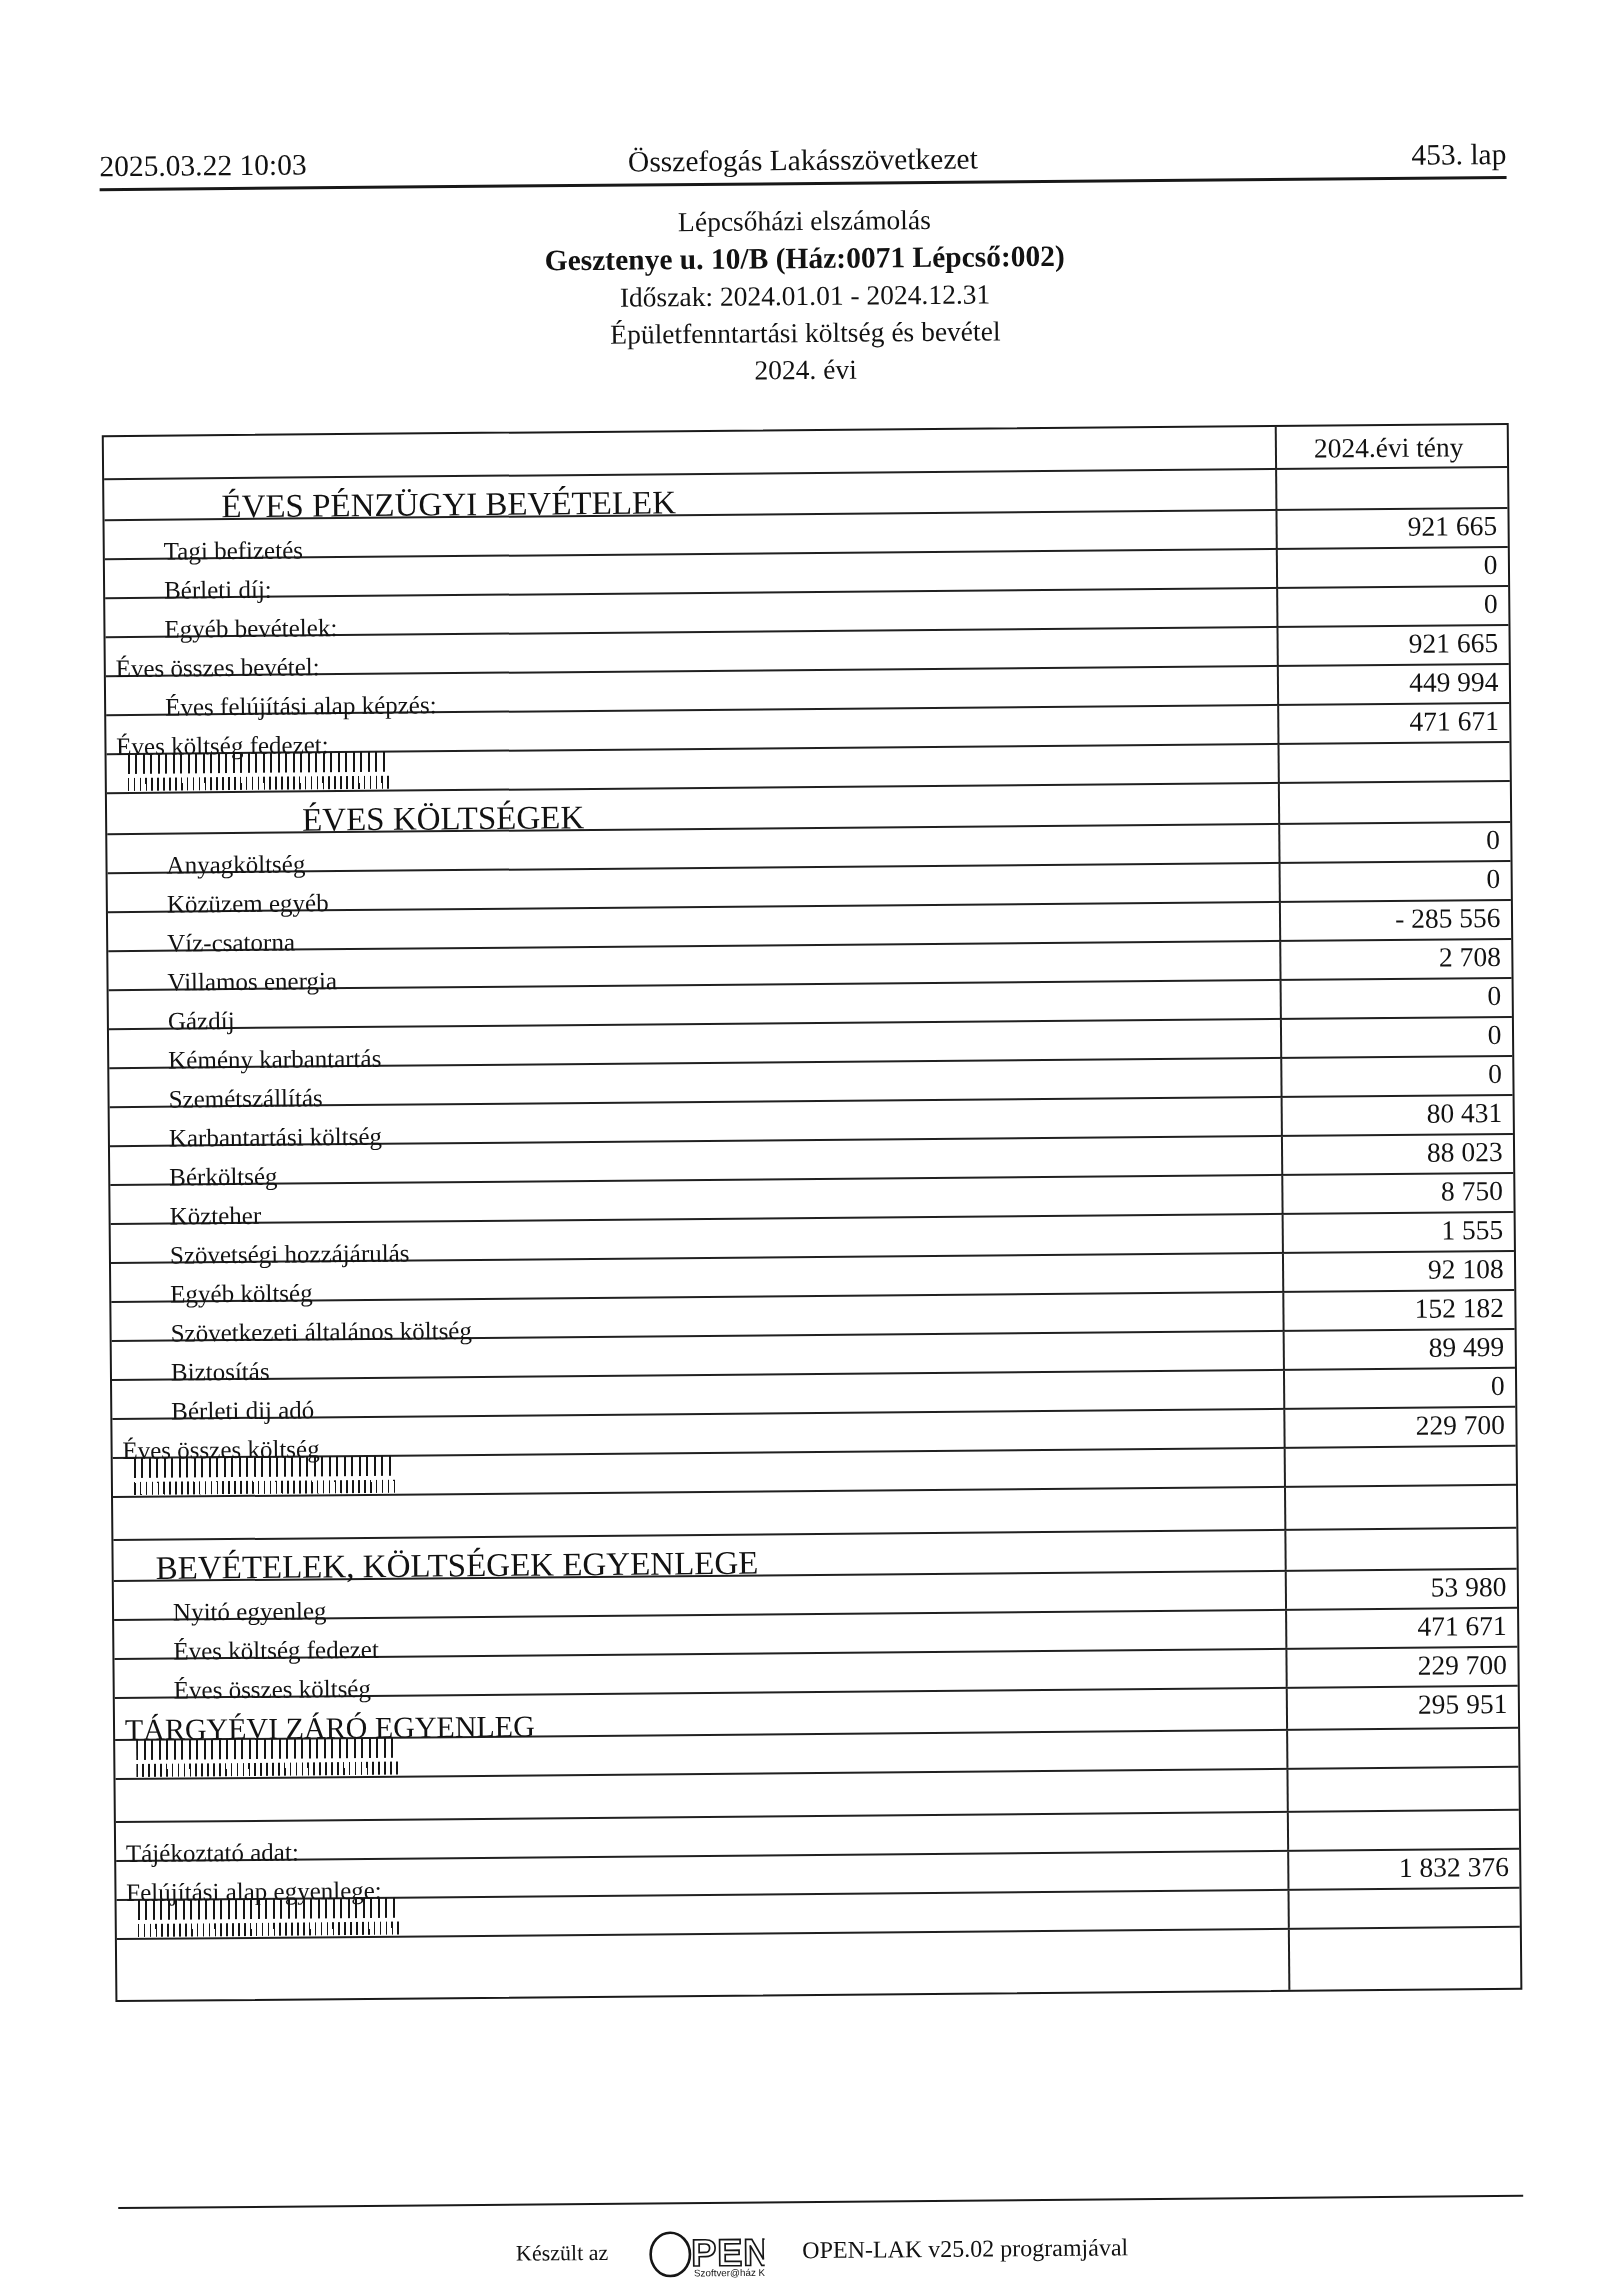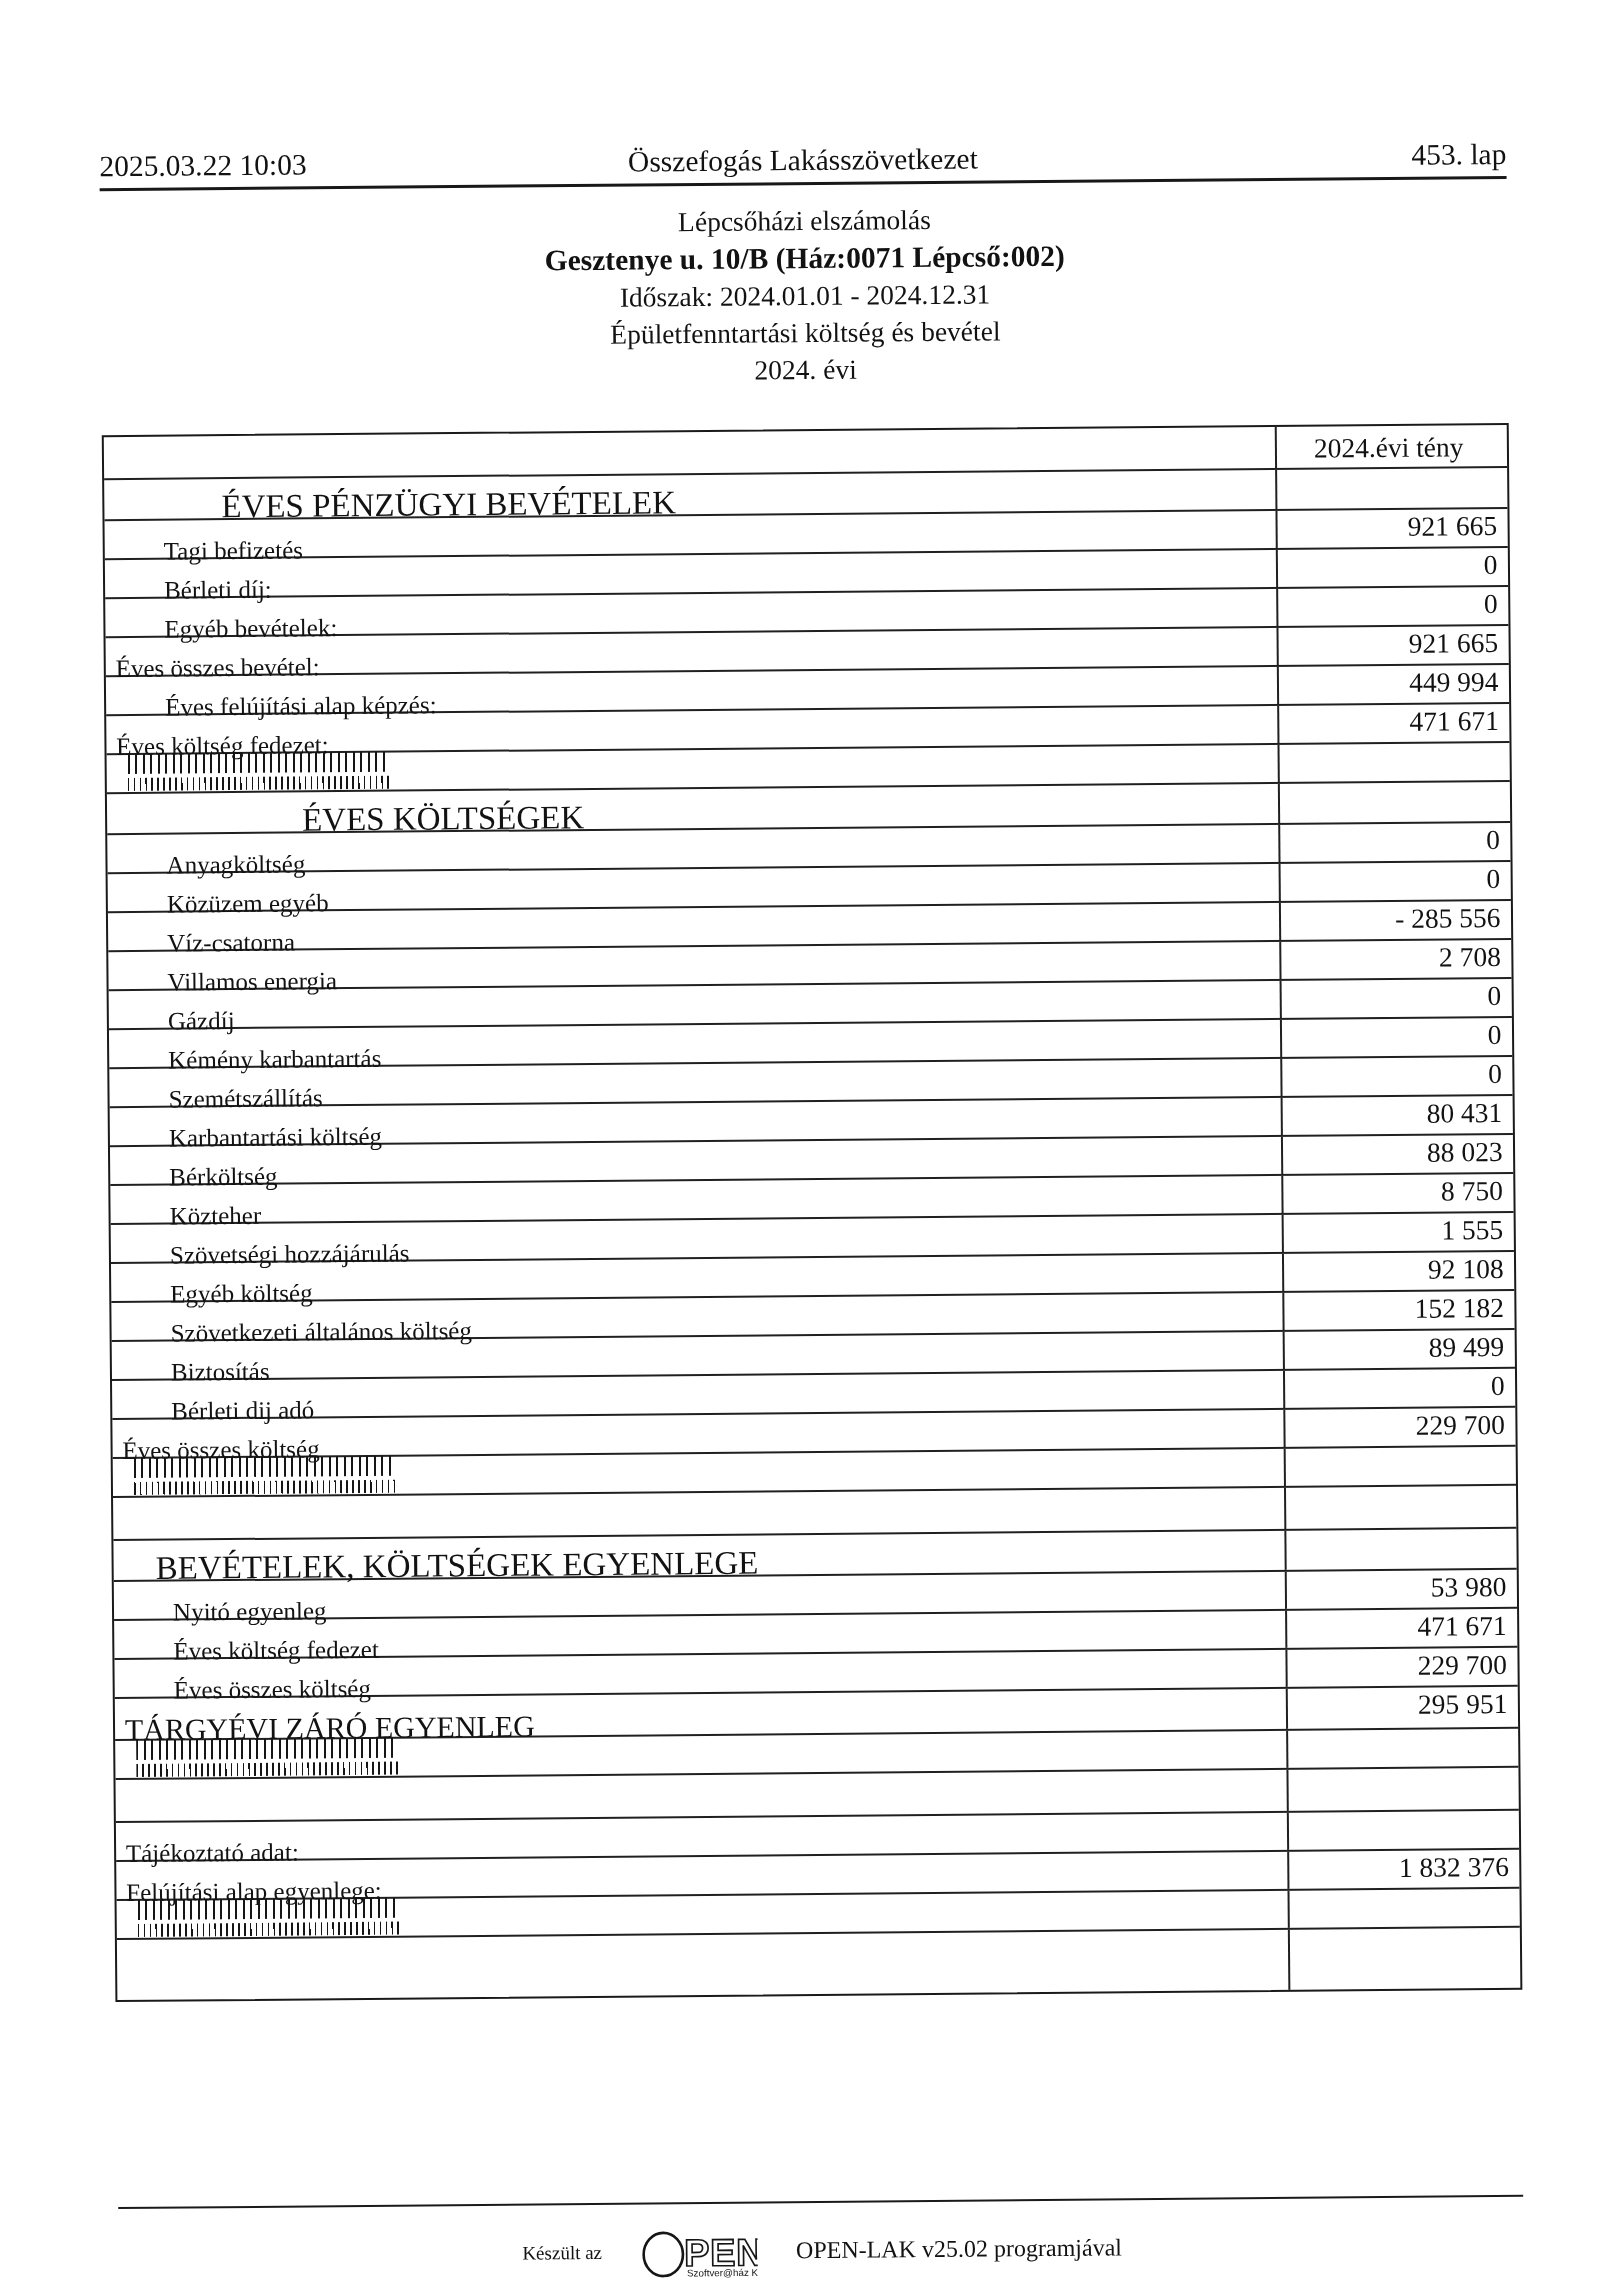--- a/index.html
+++ b/index.html
@@ -74,21 +74,21 @@
     width:263px;height:13px;
     background:repeating-linear-gradient(90deg,#151515 0 1.6px,transparent 1.6px 5.9px);
   }
 
   
   .footrule{position:absolute;left:108px;top:2201px;width:1405px;border-top:2.6px solid #1a1a1a;}
   .footer{
     position:absolute;top:2223px;left:0;width:1623px;
     display:flex;justify-content:center;align-items:center;gap:38px;
   }
-  .made-prefix{font-size:19px;}
+  .made-prefix{font-size:22px;}
   .made-suffix{font-size:24px;}
   .logo{display:block;}
 </style>
 </head>
 <body>
 
 <div class="sheet">
 
   <div class="hdr">
     <span class="hl">2025.03.22 10:03</span>

